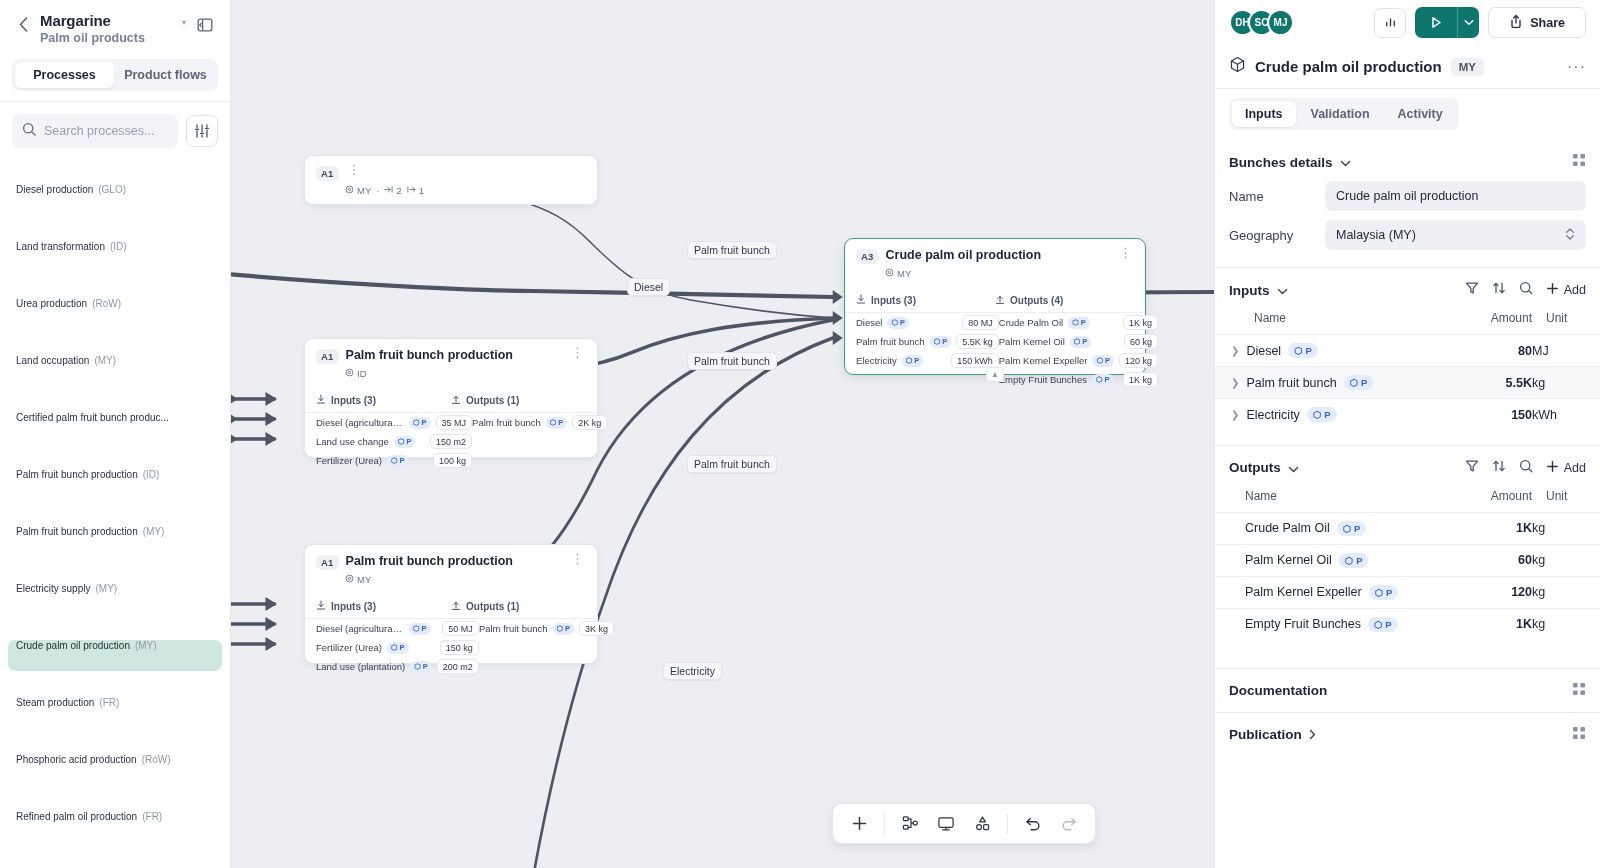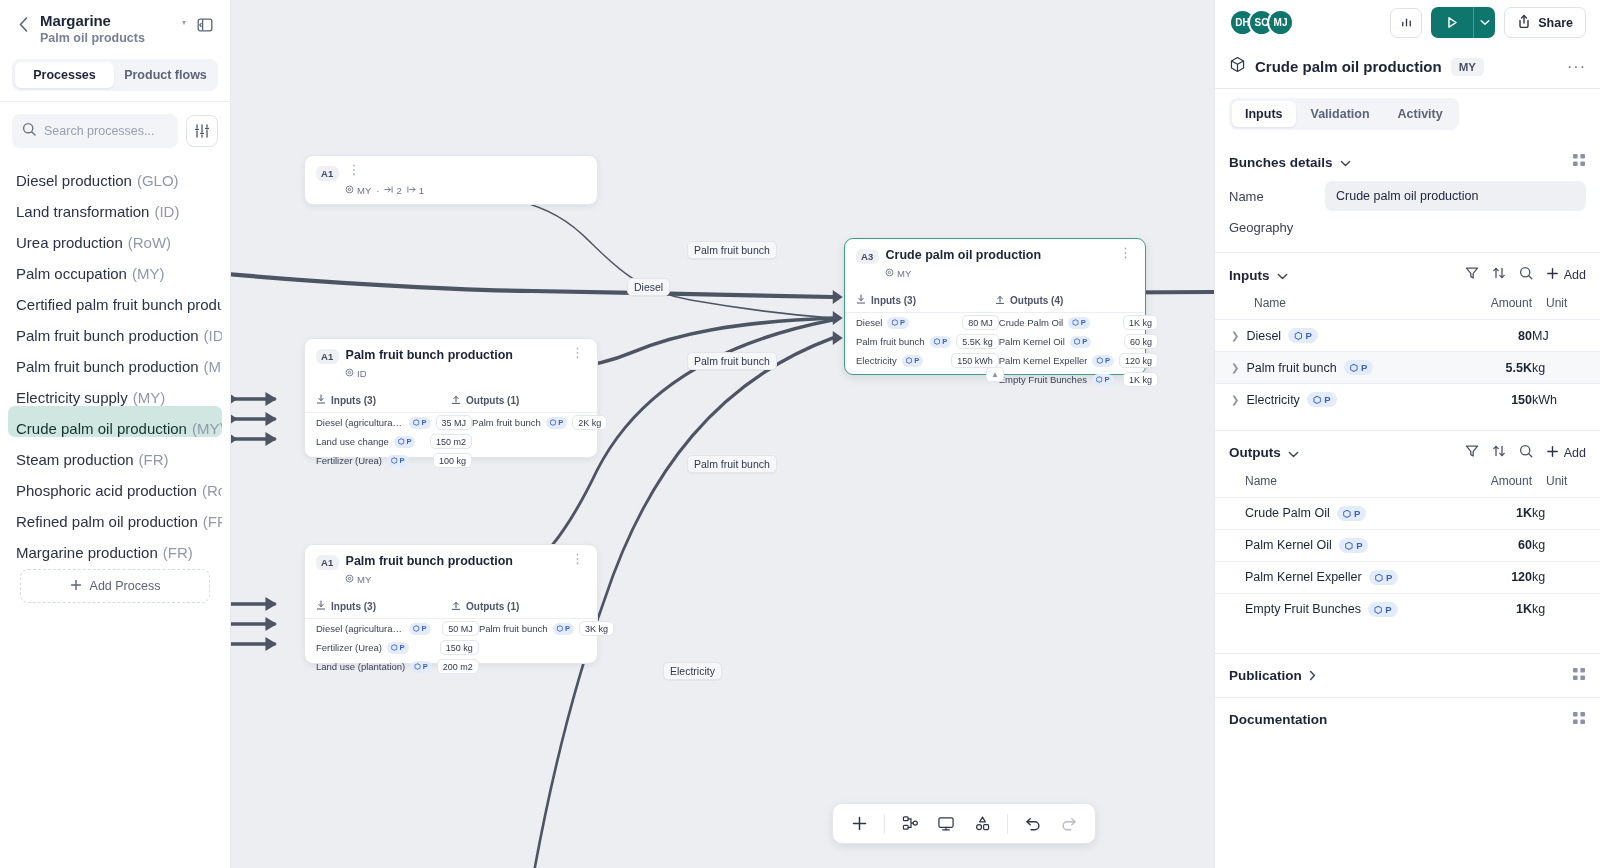--- a/index.html
+++ b/index.html
@@ -59,23 +59,23 @@
   }
   .search-box input::placeholder { color: #98a0b3; }
   .filter-btn {
     width: 32px; height: 32px; border: 1px solid #dfe2ea; border-radius: 8px;
     background: #fff; display: flex; align-items: center; justify-content: center;
     cursor: pointer; color: #4b5366;
   }
 
   .proc-list { flex: 1; overflow: hidden; padding: 0 8px; }
   .proc-item {
-    height: 31px; display: flex; align-items: flex-end; padding: 0 8px;
-    font-size: 15px; color: #2a3248; border-radius: 7px; cursor: pointer;
-    white-space: nowrap; overflow: hidden; position: relative;
+    height: 31px; display: flex; align-items: flex-start; padding: 0 8px;
+    font-size: 10px; color: #2a3248; border-radius: 7px; cursor: pointer;
+    white-space: nowrap; overflow: hidden; position: relative; margin-top: 26px;
   }
   .proc-item .geo { color: #9098ab; margin-left: 5px; }
   .proc-item.active { background: #cfe7e0; color: #14322c; font-weight: 400; }
   .proc-item.active::before {
     content: ""; position: absolute; left: -8px; top: 0; bottom: 0; width: 3px; background: #0f766e;
   }
   .add-proc {
     margin: 8px 12px 14px 12px; height: 34px; border: 1px dashed #d6dae3; border-radius: 8px;
     display: flex; align-items: center; justify-content: center; gap: 8px;
     color: #5d6479; font-size: 12.5px; cursor: pointer;
@@ -164,21 +164,21 @@
     display: flex; align-items: center; justify-content: center; cursor: pointer; color: #2e364a;
   }
   .run-group { display: flex; height: 31px; border-radius: 7px; overflow: hidden; background: #0f766e; }
   .run-btn { width: 42px; display: flex; align-items: center; justify-content: center; color: #fff; cursor: pointer; }
   .run-caret {
     width: 22px; display: flex; align-items: center; justify-content: center; color: #fff;
     cursor: pointer; border-left: 1px solid rgba(255,255,255,.25);
   }
   .share-btn {
     height: 31px; border: 1px solid #dfe2ea; border-radius: 7px; background: #fff;
-    display: flex; align-items: center; gap: 7px; padding: 0 12px; cursor: pointer;
+    display: flex; align-items: center; gap: 7px; padding: 0 20px; cursor: pointer;
     font-size: 12.5px; color: #1c2438; font-weight: 600;
   }
 
   .rp-title-row { height: 43px; display: flex; align-items: center; gap: 9px; padding: 0 14px; }
   .rp-title { font-size: 15px; font-weight: 700; color: #1c2438; }
   .rp-geo-chip {
     background: #f0f1f5; color: #4b5366; font-size: 11.5px; font-weight: 600;
     border-radius: 5px; padding: 3px 8px;
   }
   .rp-dots { margin-left: auto; color: #6d7488; font-size: 16px; cursor: pointer; letter-spacing: 1px; }
@@ -302,21 +302,21 @@
         </div>
       <div class="proc-item">
           <span>Land transformation</span>
           <span class="geo">(ID)</span>
         </div>
       <div class="proc-item">
           <span>Urea production</span>
           <span class="geo">(RoW)</span>
         </div>
       <div class="proc-item">
-          <span>Palm occupation</span>
+          <span>Land occupation</span>
           <span class="geo">(MY)</span>
         </div>
       <div class="proc-item">
           <span>Certified palm fruit bunch produc...</span>
           <span class="geo"></span>
         </div>
       <div class="proc-item">
           <span>Palm fruit bunch production</span>
           <span class="geo">(ID)</span>
         </div>
@@ -794,20 +794,29 @@
       </span>
         </span>
     </div>
 
     <div class="field-row">
       <span class="field-label">Name</span>
       <input class="field-input" value="Crude palm oil production" style="">
     </div>
     <div class="field-row">
       <span class="field-label">Geography</span>
+      <div class="field-select">
+        <span>Malaysia (MY)</span>
+        <span class="sc">
+          <svg width="10" height="14" viewBox="0 0 10 14" fill="none" stroke="#6d7488" stroke-width="1.3" stroke-linecap="round" stroke-linejoin="round">
+              <polyline points="1.6,5.4 5,2 8.4,5.4"></polyline>
+              <polyline points="1.6,8.6 5,12 8.4,8.6"></polyline>
+            </svg>
+        </span>
+      </div>
     </div>
 
     <div class="rp-divider" style="margin-top:8px;"></div>
 
     <div class="sec-head">
       <span class="sec-title">Inputs</span>
       <span>
         <svg width="11" height="7" viewBox="0 0 11 7" fill="none" stroke="#3a4257" stroke-width="1.4" stroke-linecap="round" stroke-linejoin="round">
             <polyline points="1.4,1.6 5.5,5.4 9.6,1.6"></polyline>
           </svg>
@@ -962,46 +971,46 @@
             </td>
           <td class="num">1K</td>
           <td class="unit">kg</td>
         </tr>
       </tbody>
     </table>
 
     <div style="height:28px;"></div>
 
     <div class="collapsed-row">
+      <span class="sec-title">Documentation</span>
+      <span class="sec-actions">
+          <span class="grid-btn">
+        <svg width="14" height="14" viewBox="0 0 14 14" fill="none">
+              <rect x="1" y="1" width="4.6" height="4.6" rx="1" fill="#8a92a6"></rect>
+              <rect x="8.4" y="1" width="4.6" height="4.6" rx="1" fill="#8a92a6"></rect>
+              <rect x="1" y="8.4" width="4.6" height="4.6" rx="1" fill="#8a92a6"></rect>
+              <rect x="8.4" y="8.4" width="4.6" height="4.6" rx="1" fill="#8a92a6"></rect>
+            </svg>
+      </span>
+        </span>
+    </div>
+
+    <div class="collapsed-row">
       <span class="sec-title">Publication</span>
       <span>
         <svg width="7" height="11" viewBox="0 0 7 11" fill="none" stroke="#3a4257" stroke-width="1.4" stroke-linecap="round" stroke-linejoin="round">
             <polyline points="1.6,1.4 5.4,5.5 1.6,9.6"></polyline>
           </svg>
       </span>
       <span class="sec-actions">
           <span class="grid-btn">
         <svg width="14" height="14" viewBox="0 0 14 14" fill="none">
               <rect x="1" y="1" width="4.6" height="4.6" rx="1" fill="#8a92a6"></rect>
               <rect x="8.4" y="1" width="4.6" height="4.6" rx="1" fill="#8a92a6"></rect>
               <rect x="1" y="8.4" width="4.6" height="4.6" rx="1" fill="#8a92a6"></rect>
               <rect x="8.4" y="8.4" width="4.6" height="4.6" rx="1" fill="#8a92a6"></rect>
             </svg>
       </span>
         </span>
     </div>
 
-    <div class="collapsed-row">
-      <span class="sec-title">Documentation</span>
-      <span class="sec-actions">
-          <span class="grid-btn">
-        <svg width="14" height="14" viewBox="0 0 14 14" fill="none">
-              <rect x="1" y="1" width="4.6" height="4.6" rx="1" fill="#8a92a6"></rect>
-              <rect x="8.4" y="1" width="4.6" height="4.6" rx="1" fill="#8a92a6"></rect>
-              <rect x="1" y="8.4" width="4.6" height="4.6" rx="1" fill="#8a92a6"></rect>
-              <rect x="8.4" y="8.4" width="4.6" height="4.6" rx="1" fill="#8a92a6"></rect>
-            </svg>
-      </span>
-        </span>
-    </div>
-
   </aside>
 </div>
 
 </body></html>

